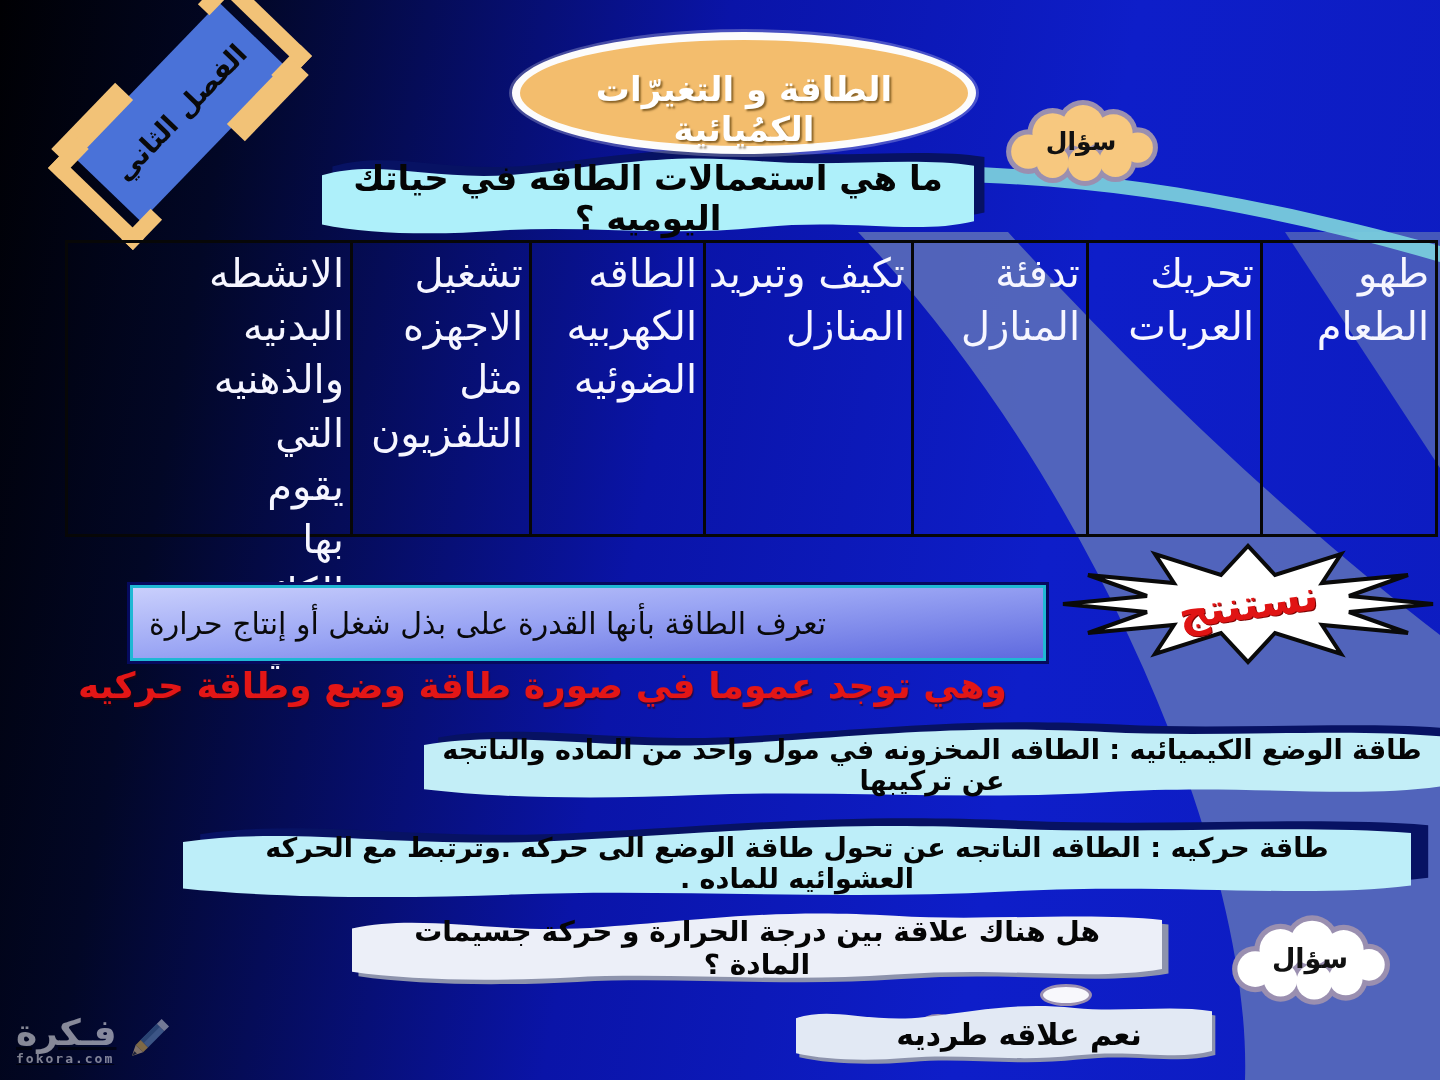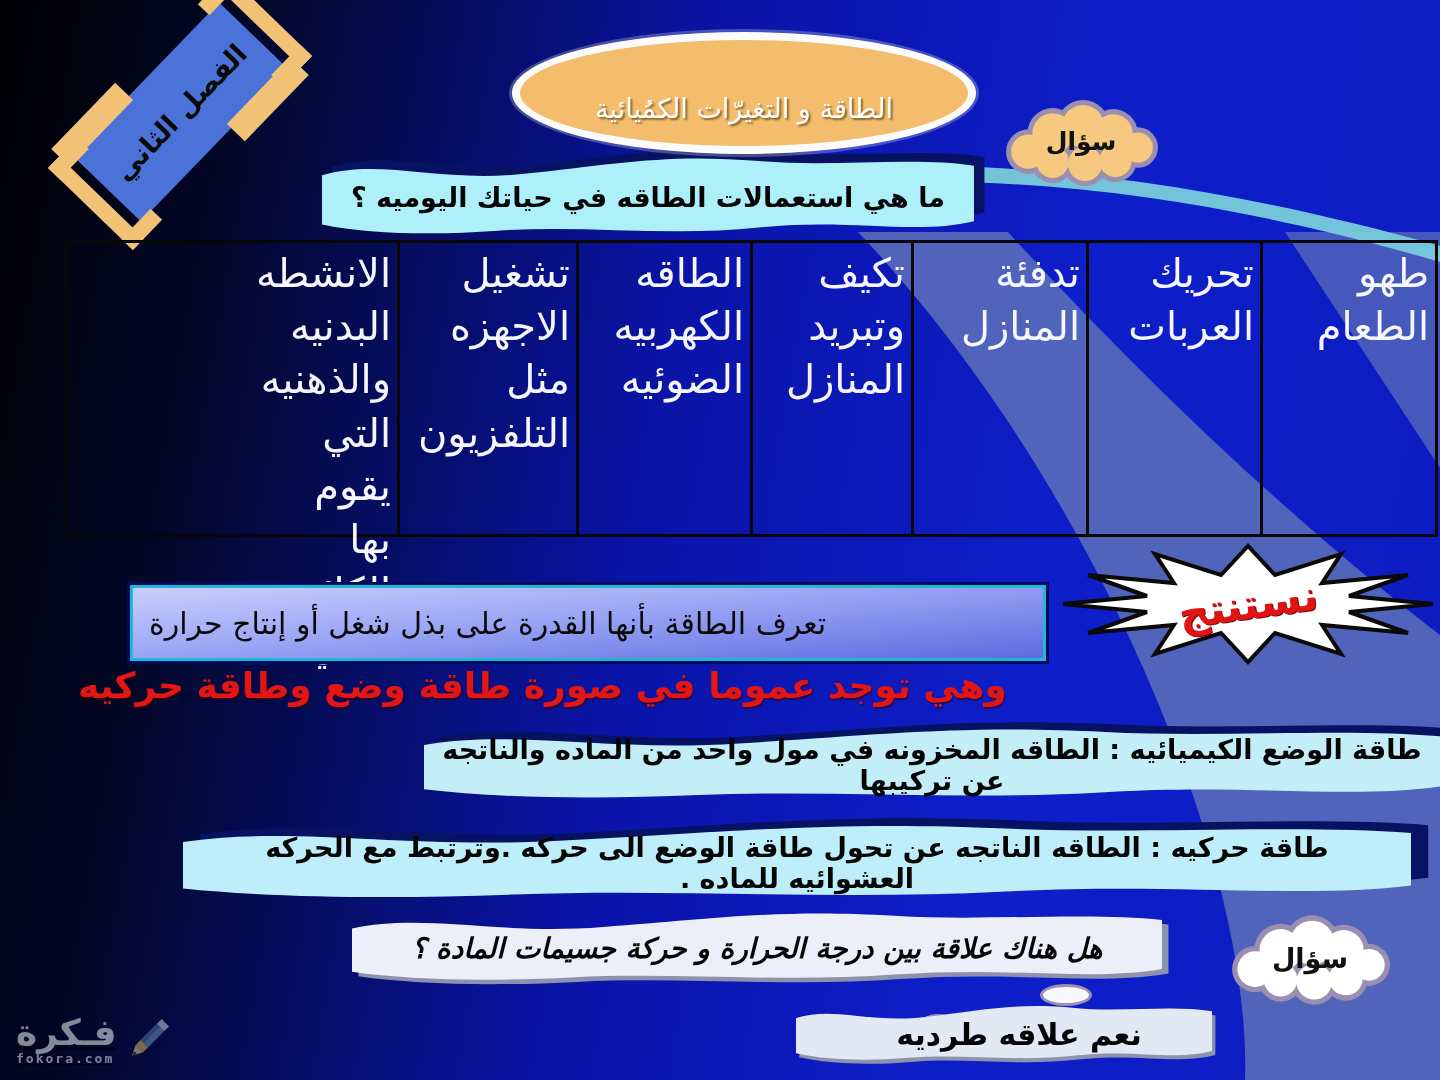--- a/index.html
+++ b/index.html
@@ -28,44 +28,44 @@
      border:16px solid #f2c277;border-right:none;background:transparent;}
 
   
   #title-ellipse{
     left:512px;top:32px;width:464px;height:122px;border-radius:50%;
     background:#f3bd6d;border:8px solid #fcfcfc;
     box-shadow:0 0 0 3px rgba(255,255,255,.25);
     display:flex;align-items:center;justify-content:center;z-index:4;
   }
   #title-ellipse .t{
-    font-size:27px;font-weight:normal;color:#fff;direction:rtl;text-align:center;
+    font-size:34px;font-weight:bold;color:#fff;direction:rtl;text-align:center;
     text-shadow:2px 2px 2px rgba(80,50,0,.65);padding:0 14px;margin-top:31px;
   }
 
   
   .cloud{z-index:5;}
   .cloud .lbl{position:absolute;inset:0;display:flex;align-items:center;justify-content:center;
     font-weight:bold;color:#111;direction:rtl;}
   #cloud-top{left:1000px;top:92px;width:162px;height:98px;}
   #cloud-top .lbl{font-size:25px;}
   #cloud-bottom{left:1212px;top:908px;width:196px;height:100px;}
   #cloud-bottom .lbl{font-size:27px;}
 
   
   .banner{z-index:3;}
   .banner .txt{position:absolute;inset:0;display:flex;align-items:center;justify-content:center;
     font-weight:bold;color:#050505;direction:rtl;text-align:center;padding:0 18px;}
   #banner-q1{left:322px;top:150px;width:652px;height:95px;}
-  #banner-q1 .txt{font-size:27px;text-align:center;}
+  #banner-q1 .txt{font-size:34px;text-align:center;}
   #banner-pot{left:424px;top:722px;width:1016px;height:86px;}
   #banner-pot .txt{font-size:27px;}
   #banner-kin{left:183px;top:818px;width:1228px;height:90px;}
   #banner-kin .txt{font-size:27px;}
-  #banner-q2{left:352px;top:906px;width:810px;height:84px;font-style:italic;}
+  #banner-q2{left:352px;top:906px;width:810px;height:84px;}
   #banner-q2 .txt{font-size:28px;}
   #banner-ans{left:796px;top:1000px;width:416px;height:68px;}
   #banner-ans .txt{font-size:30px;padding-left:48px;}
 
   
   #uses-table{
     left:65px;top:240px;width:1373px;height:297px;z-index:2;
     display:flex;direction:rtl;border:3px solid #070707;
   }
   .tcell{
@@ -177,21 +177,21 @@
       <use href="#wave" fill="#071263" transform="translate(1.6,-2.8)"></use>
       <use href="#wave" fill="#aef0fa"></use>
     </svg>
     <div class="txt">ما هي استعمالات  الطاقه في حياتك اليوميه ؟</div>
   </div>
 
   <div id="uses-table" class="abs">
     <div class="tcell" style="width:175px">طهو الطعام</div>
     <div class="tcell" style="width:174px">تحريك العربات</div>
     <div class="tcell" style="width:175px">تدفئة المنازل</div>
-    <div class="tcell" style="width:161px">تكيف وتبريد المنازل</div>
+    <div class="tcell" style="width:208px">تكيف وتبريد المنازل</div>
     <div class="tcell" style="width:174px">الطاقه الكهربيه الضوئيه</div>
     <div class="tcell" style="width:179px">تشغيل الاجهزه مثل التلفزيون</div>
     <div class="tcell" style="width:132px">الانشطه البدنيه والذهنيه التي يقوم بها الكائن الحي</div>
   </div>
 
   <div id="def-bar" class="abs">
     <div class="txt">تعرف الطاقة بأنها القدرة على بذل شغل أو إنتاج  حرارة</div>
   </div>
 
   <div id="starburst" class="abs">

